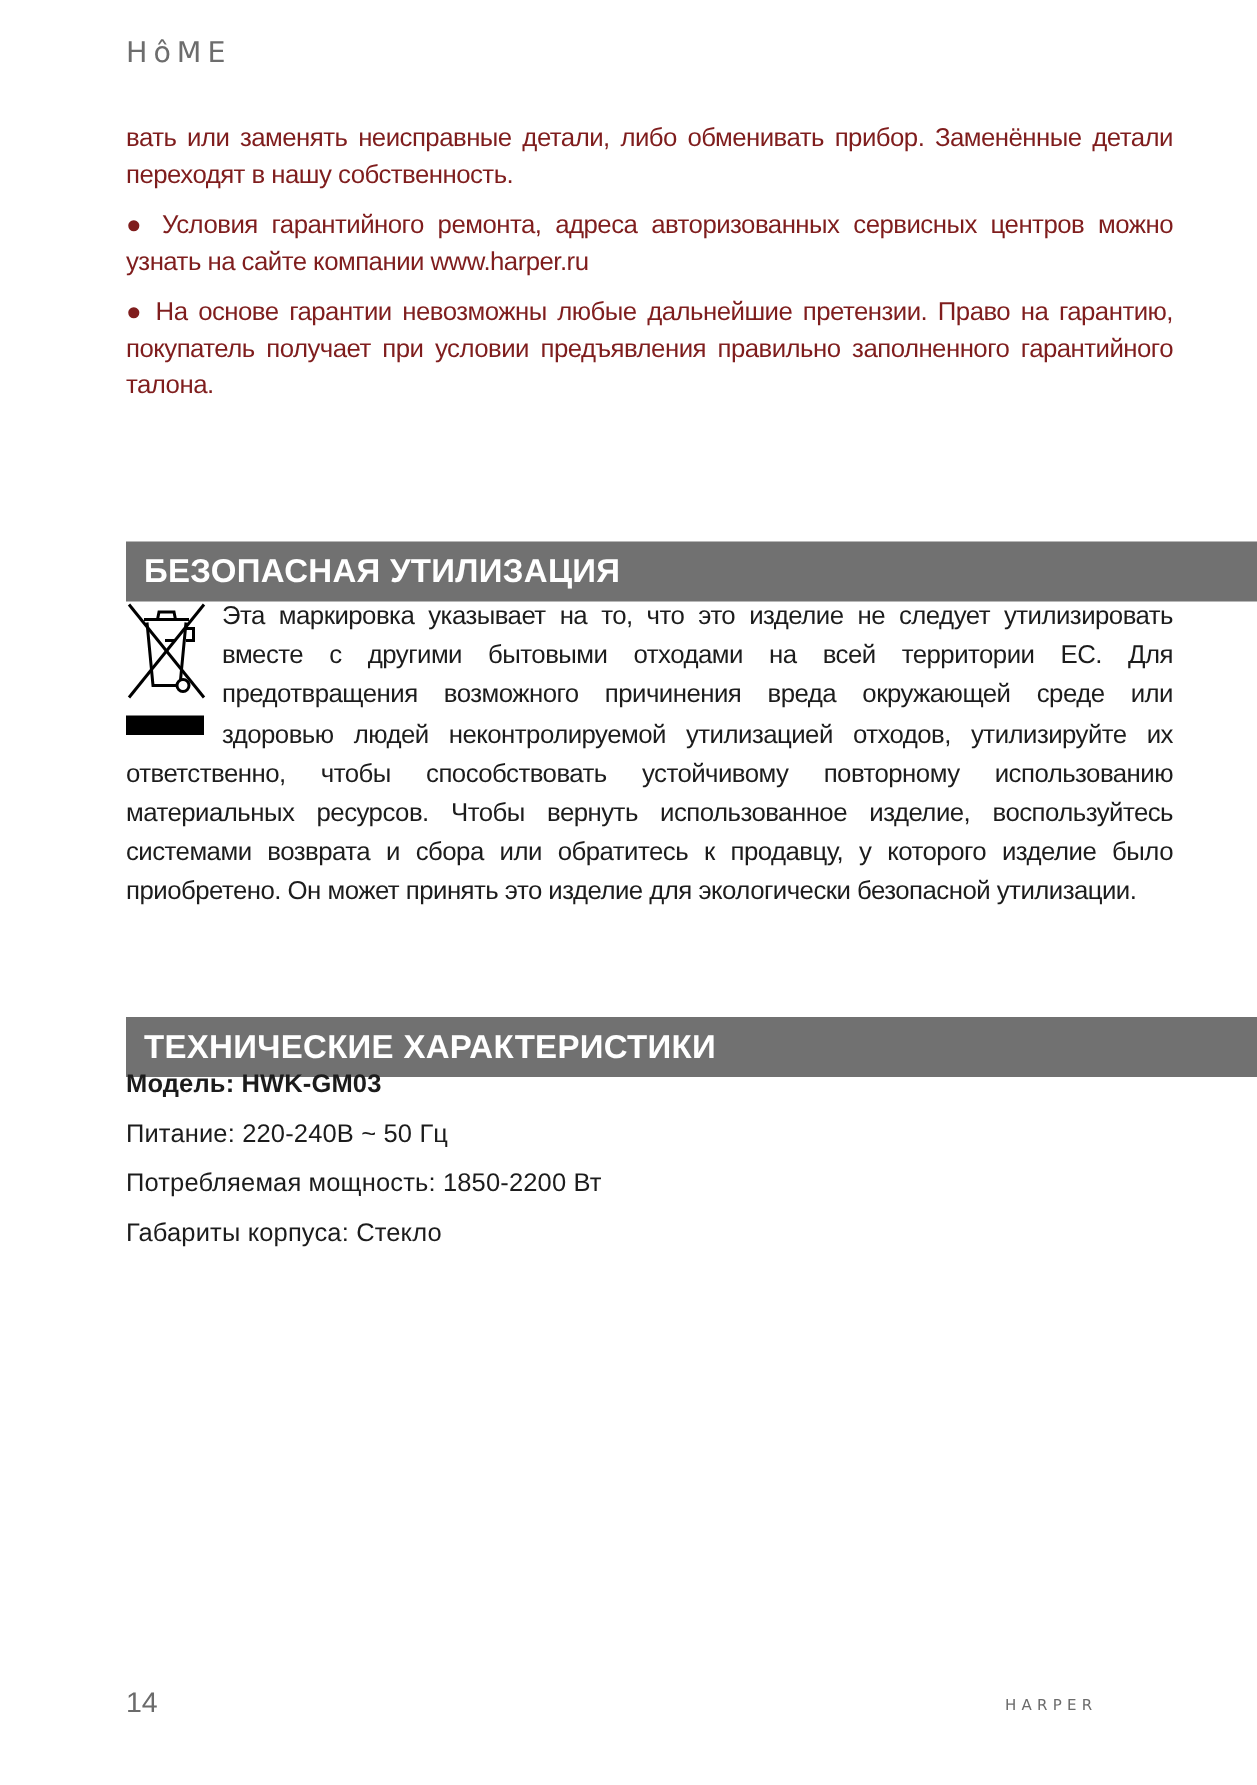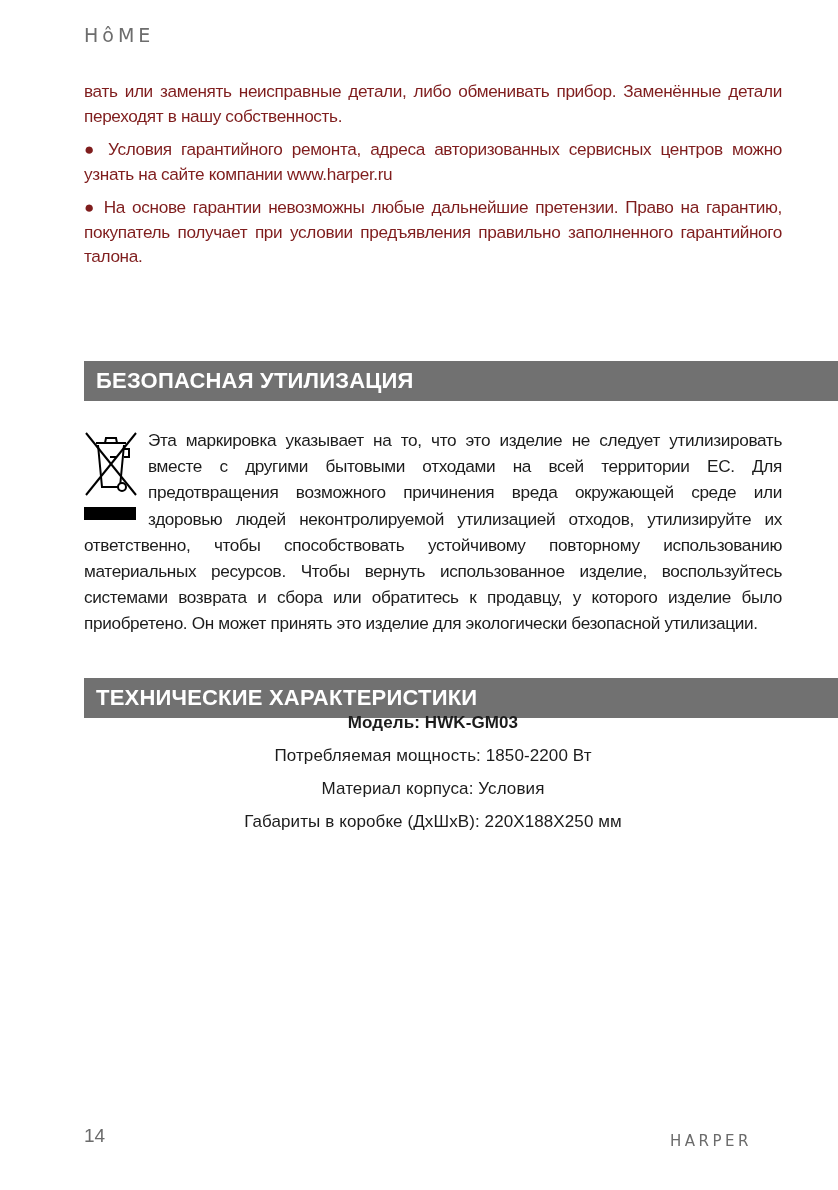--- a/index.html
+++ b/index.html
@@ -23,47 +23,47 @@
       height: 40px; width: 760px;
       font-size: 22px; font-weight: bold; letter-spacing: 0.2px;
       display: flex; align-items: center; padding-left: 12px;
     }
     #bar1 { position: absolute; left: 84px; top: 361px; }
     #bar2 { position: absolute; left: 84px; top: 678px; }
 
     .block1 { position: absolute; left: 84px; top: 79px; width: 698px; }
 
     .disposal {
-      position: absolute; left: 84px; top: 427px; width: 698px;
+      position: absolute; left: 84px; top: 397px; width: 698px;
       font-size: 17.2px; line-height: 26.2px; text-align: justify;
       letter-spacing: -0.35px; color: #1c1c1c;
     }
     .weee {
       float: left; width: 54px; height: 96px; margin-right: 10px; margin-top: 4px;
       position: relative;
     }
     .weee svg { display: block; }
     .weee .bar-black {
       position: absolute; left: 0; top: 76px; width: 52px; height: 13px; background: #000;
     }
 
-    .specs { position: absolute; left: 84px; top: 706px; width: 698px; text-align: center; }
+    .specs { position: absolute; left: 84px; top: 706px; width: 698px; }
     .spec-line {
       font-size: 17px; line-height: 33px; color: #1c1c1c; letter-spacing: 0.1px;
     }
     .spec-line.bold { font-weight: bold; }
 
     .page-num {
       position: absolute; left: 84px; top: 1125px;
       font-size: 19px; color: #6b6b6b; text-align: right;
     }
     .brand-bottom {
       position: absolute; left: 670px; top: 1132px;
       font-family: "DejaVu Sans", sans-serif;
-      font-size: 15px; letter-spacing: 3.5px; color: #6b6b6b; text-align: center;
+      font-size: 10px; letter-spacing: 3.5px; color: #6b6b6b; text-align: center;
     }
   </style>
 </head>
 <body>
 
 <div class="brand-top">HôME</div>
 
 <div class="block1">
   <p class="para">вать или заменять неисправные детали, либо обменивать прибор. Заменённые детали переходят в нашу собственность.</p>
   <p class="para">● Условия гарантийного ремонта, адреса авторизованных сервисных центров можно узнать на сайте компании www.harper.ru</p>
@@ -88,19 +88,19 @@
     </svg>
     <div class="bar-black"></div>
   </div>
   <span>Эта маркировка указывает на то, что это изделие не следует утилизировать вместе с другими бытовыми отходами на всей территории ЕС. Для предотвращения возможного причинения вреда окружающей среде или здоровью людей неконтролируемой утилизацией отходов, утилизируйте их ответственно, чтобы способствовать устойчивому повторному использованию материальных ресурсов. Чтобы вернуть использованное изделие, воспользуйтесь системами возврата и сбора или обратитесь к продавцу, у которого изделие было приобретено. Он может принять это изделие для экологически безопасной утилизации.</span>
 </div>
 
 <div id="bar2" class="section-bar">ТЕХНИЧЕСКИЕ ХАРАКТЕРИСТИКИ</div>
 
 <div class="specs">
   <div class="spec-line bold">Модель: HWK-GM03</div>
+  <div class="spec-line">Питание: 220-240В ~ 50 Гц</div>
   <div class="spec-line">Потребляемая мощность: 1850-2200 Вт</div>
-  <div class="spec-line">Материал корпуса: Условия</div>
-  <div class="spec-line">Габариты в коробке (ДхШхВ): 220X188X250 мм</div>
+  <div class="spec-line">Габариты корпуса: Стекло</div>
 </div>
 
 <div class="page-num">14</div>
 <div class="brand-bottom">HARPER</div>
 
 </body></html>

